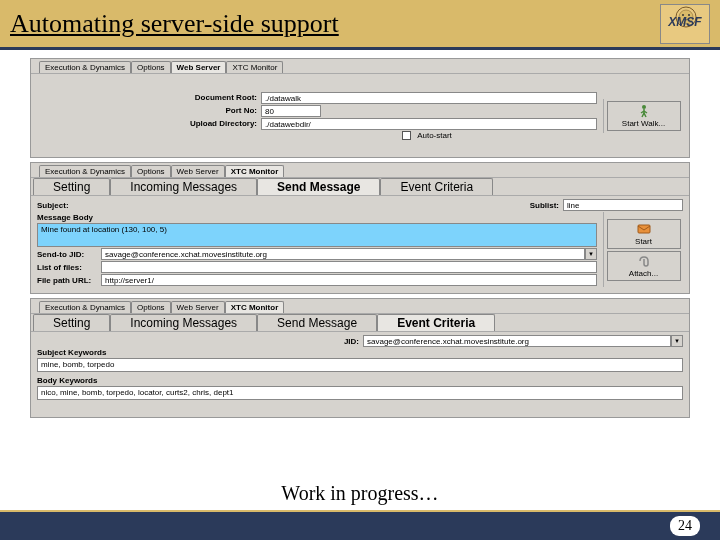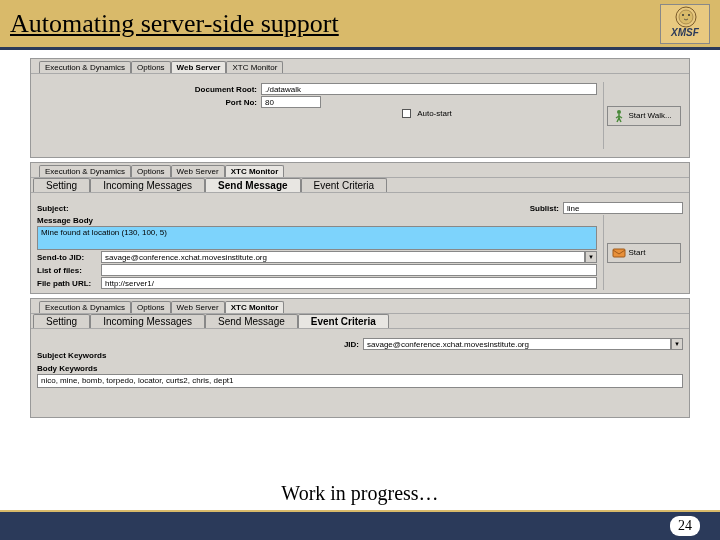--- a/index.html
+++ b/index.html
@@ -27,21 +27,21 @@
   }
   .logo {
     width: 50px; height: 40px;
     background: #e8c980;
     border: 1px solid #888;
     display: flex; align-items: center; justify-content: center;
     font-size: 8px; color: #555;
     position: relative;
   }
   .logo svg { position:absolute; top:0; left:5px; }
-  .logo-text { position:absolute; bottom:5px; font-style:italic; font-weight:bold; color:#2b3a5a; font-size:10px;}
+  .logo-text { position:absolute; bottom:14px; font-style:italic; font-weight:bold; color:#2b3a5a; font-size:12px;}
   
   .panels {
     padding: 8px 30px 2px 30px;
     height: 430px;
     display: flex; flex-direction: column; gap: 4px;
   }
   .panel {
     border: 1px solid #999;
     background: #d6d3ce;
     font-size: 8px;
@@ -60,43 +60,44 @@
     background: #d6d3ce;
     font-size: 8px;
     cursor: pointer;
     border-radius: 2px 2px 0 0;
   }
   .tab.active { background: #e8e6e2; font-weight: bold; }
   .subtabs {
     display:flex; padding-left:2px; border-top:1px solid #aaa;
   }
   .subtab {
-    padding:1px 12px; border:1px solid #888; border-bottom:none;
-    background:#d6d3ce; font-size:10px; border-radius:2px 2px 0 0;
+    padding:1px 19px; border:1px solid #888; border-bottom:none;
+    background:#d6d3ce; font-size:12px; border-radius:2px 2px 0 0;
   }
   .subtab.active { background:#e8e6e2; font-weight:bold; }
   .panel-body {
     border-top: 1px solid #aaa;
-    padding: 8px 6px;
+    padding: 2px 6px;
     flex: 1;
+    align-items: center;
   }
   .row { display:flex; align-items:center; margin:1px 0; gap:4px;}
   .label { width: 80px; text-align:right; font-weight:bold; font-size:8px;}
   .label2 { font-weight:bold; font-size:8px; margin:1px 0;}
   .field {
     flex:1; background:#fff; border:1px solid #888; padding:1px 3px;
     height:12px; font-size:8px; line-height:10px;
   }
   .wide-body { display:flex; gap:6px; }
   .form-col { flex:1; }
   .action-col { width:80px; display:flex; flex-direction:column; align-items:center; justify-content:center; gap:2px; border-left:1px solid #aaa; padding:2px;}
   .action-btn {
     width:74px; background:#d6d3ce; border:1px solid #888;
     padding:2px; font-size:8px; text-align:center; cursor:pointer;
-    display:flex; align-items:center; gap:1px;
+    display:flex; flex-direction:column; align-items:center; gap:1px;
   }
   .icon-box { width:18px; height:14px; display:flex; align-items:center; justify-content:center;}
   .checkbox { width:9px; height:9px; border:1px solid #555; background:#fff; display:inline-block; margin-right:2px;}
   .msgbody {
     background:#7dd3fc; border:1px solid #888; height:24px; padding:1px 3px; font-size:8px;
   }
   
   .caption {
     text-align:center;
     font-family:"Times New Roman", serif;
@@ -147,20 +148,24 @@
     <div class="panel-body wide-body">
       <div class="form-col" style="padding-left:140px;">
         <div class="row">
           <span class="label">Document Root:</span>
           <div class="field">./datawalk</div>
         </div>
         <div class="row">
           <span class="label">Port No:</span>
           <div class="field" style="width:60px;flex:0 0 60px;">80</div>
         </div>
+        <div class="row">
+          <span class="label">Upload Directory:</span>
+          <div class="field">./datawebdir/</div>
+        </div>
         <div class="row" style="justify-content:center; padding-left:80px;">
           <span class="checkbox"></span>
           <span>Auto-start</span>
         </div>
       </div>
       <div class="action-col">
         <div class="action-btn">
           <span class="icon-box">
             <svg width="16" height="14" viewBox="0 0 16 14">
                 <circle cx="8" cy="3" r="2" fill="#4a8a3a"></circle>
@@ -216,20 +221,28 @@
         <div class="action-col">
           <div class="action-btn">
             <span class="icon-box">
               <svg width="16" height="12" viewBox="0 0 16 12">
                   <rect x="2" y="2" width="12" height="8" rx="1" fill="#e8903a" stroke="#a05a1a"></rect>
                   <path d="M2 3 L8 7 L14 3" stroke="#a05a1a" fill="none"></path>
                 </svg>
             </span>
             <span>Start</span>
           </div>
+          <div class="action-btn">
+            <span class="icon-box">
+              <svg width="14" height="12" viewBox="0 0 14 12">
+                  <path d="M3 6 Q3 2 7 2 Q11 2 11 6 L11 9 Q11 11 9 11 Q7 11 7 9 L7 4" stroke="#888" stroke-width="1.5" fill="none"></path>
+                </svg>
+            </span>
+            <span>Attach...</span>
+          </div>
         </div>
       </div>
     </div>
   </div>
 
   <div class="panel" style="height:120px;">
     <div class="tabs">
       <div class="tab">Execution &amp; Dynamics</div>
       <div class="tab">Options</div>
       <div class="tab">Web Server</div>
@@ -243,20 +256,21 @@
     </div>
     <div class="panel-body">
       <div class="row" style="justify-content:flex-end;">
         <span class="label2">JID:</span>
         <div class="sel" style="width:320px;">
           <div class="field">savage@conference.xchat.movesinstitute.org</div>
           <div class="dd">▾</div>
         </div>
       </div>
       <div class="label2">Subject Keywords</div>
+      <div class="field" style="height:14px;">mine, bomb, torpedo</div>
       <div class="label2" style="margin-top:4px;">Body Keywords</div>
       <div class="field" style="height:14px;">nico, mine, bomb, torpedo, locator, curts2, chris, dept1</div>
     </div>
   </div>
 
 </div>
 
 <div class="caption">Work in progress…</div>
 
 <div class="footer">

